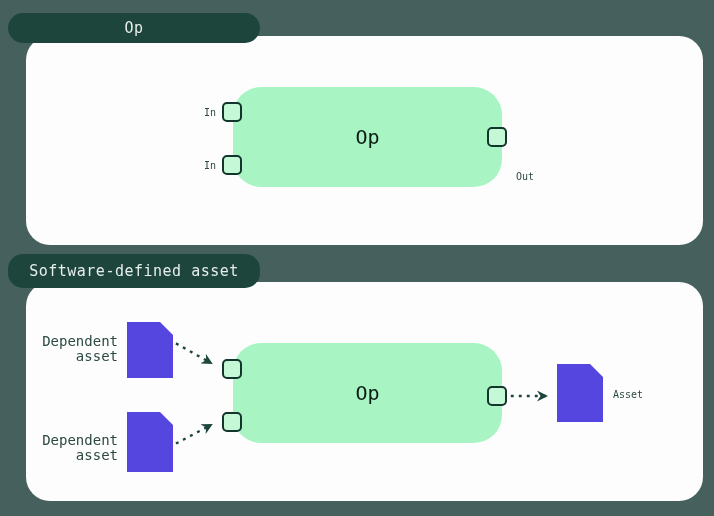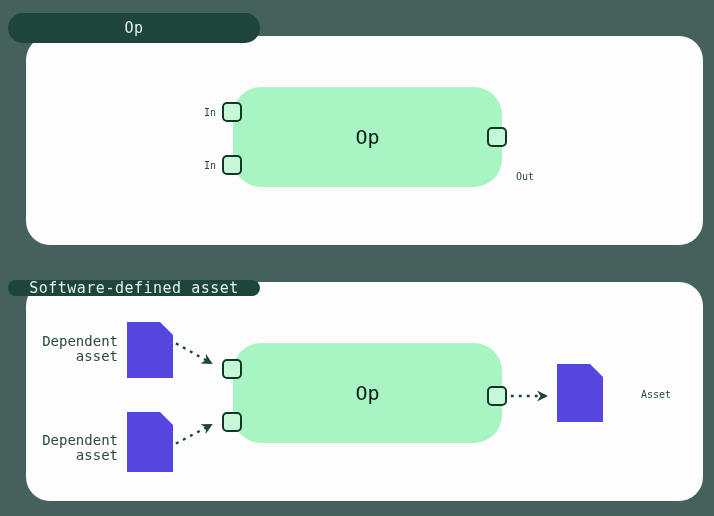--- a/index.html
+++ b/index.html
@@ -30,21 +30,21 @@
     width:252px;
     background:var(--tab-bg);
     color:var(--tab-text);
     border-radius:15px;
     display:flex;align-items:center;justify-content:center;
     font-size:15px;
     letter-spacing:.5px;
     z-index:2;
   }
   .tab1{top:13px;height:30px;}
-  .tab2{top:280px;height:16px;justify-content:center;}
+  .tab2{top:254px;height:34px;justify-content:center;}
   .panel{
     position:absolute;
     left:26px;
     width:677px;
     background:var(--panel-bg);
     border-radius:24px;
     z-index:1;
   }
   .panel1{top:36px;height:209px;}
   .panel2{top:282px;height:219px;}
@@ -149,21 +149,21 @@
   <div class="doc" style="left:127px;top:322px;height:56px;"></div>
 
   <div class="dep-label" style="left:38px;top:433px;">Dependent asset</div>
   <div class="doc" style="left:127px;top:412px;height:60px;"></div>
 
   <div class="handle" style="left:222px;top:359px;"></div>
   <div class="handle" style="left:222px;top:412px;"></div>
 
   <div class="handle" style="left:487px;top:386px;"></div>
   <div class="doc" style="left:557px;top:364px;height:58px;"></div>
-  <span class="lbl" style="left:613px;top:387px;margin-left:28px;">Asset</span>
+  <span class="lbl" style="left:613px;top:387px;">Asset</span>
 
   <svg class="arrow" style="left:174px;top:339px;" width="52" height="32">
     <line class="dotline" x1="3" y1="5" x2="37" y2="24" marker-end="url(#arrowhead)"></line>
   </svg>
   <svg class="arrow" style="left:174px;top:415px;" width="52" height="34">
     <line class="dotline" x1="3" y1="28" x2="37" y2="10" marker-end="url(#arrowhead)"></line>
   </svg>
   <svg class="arrow" style="left:509px;top:386px;" width="52" height="20">
     <line class="dotline" x1="3" y1="10" x2="37" y2="10" marker-end="url(#arrowhead)"></line>
   </svg>

